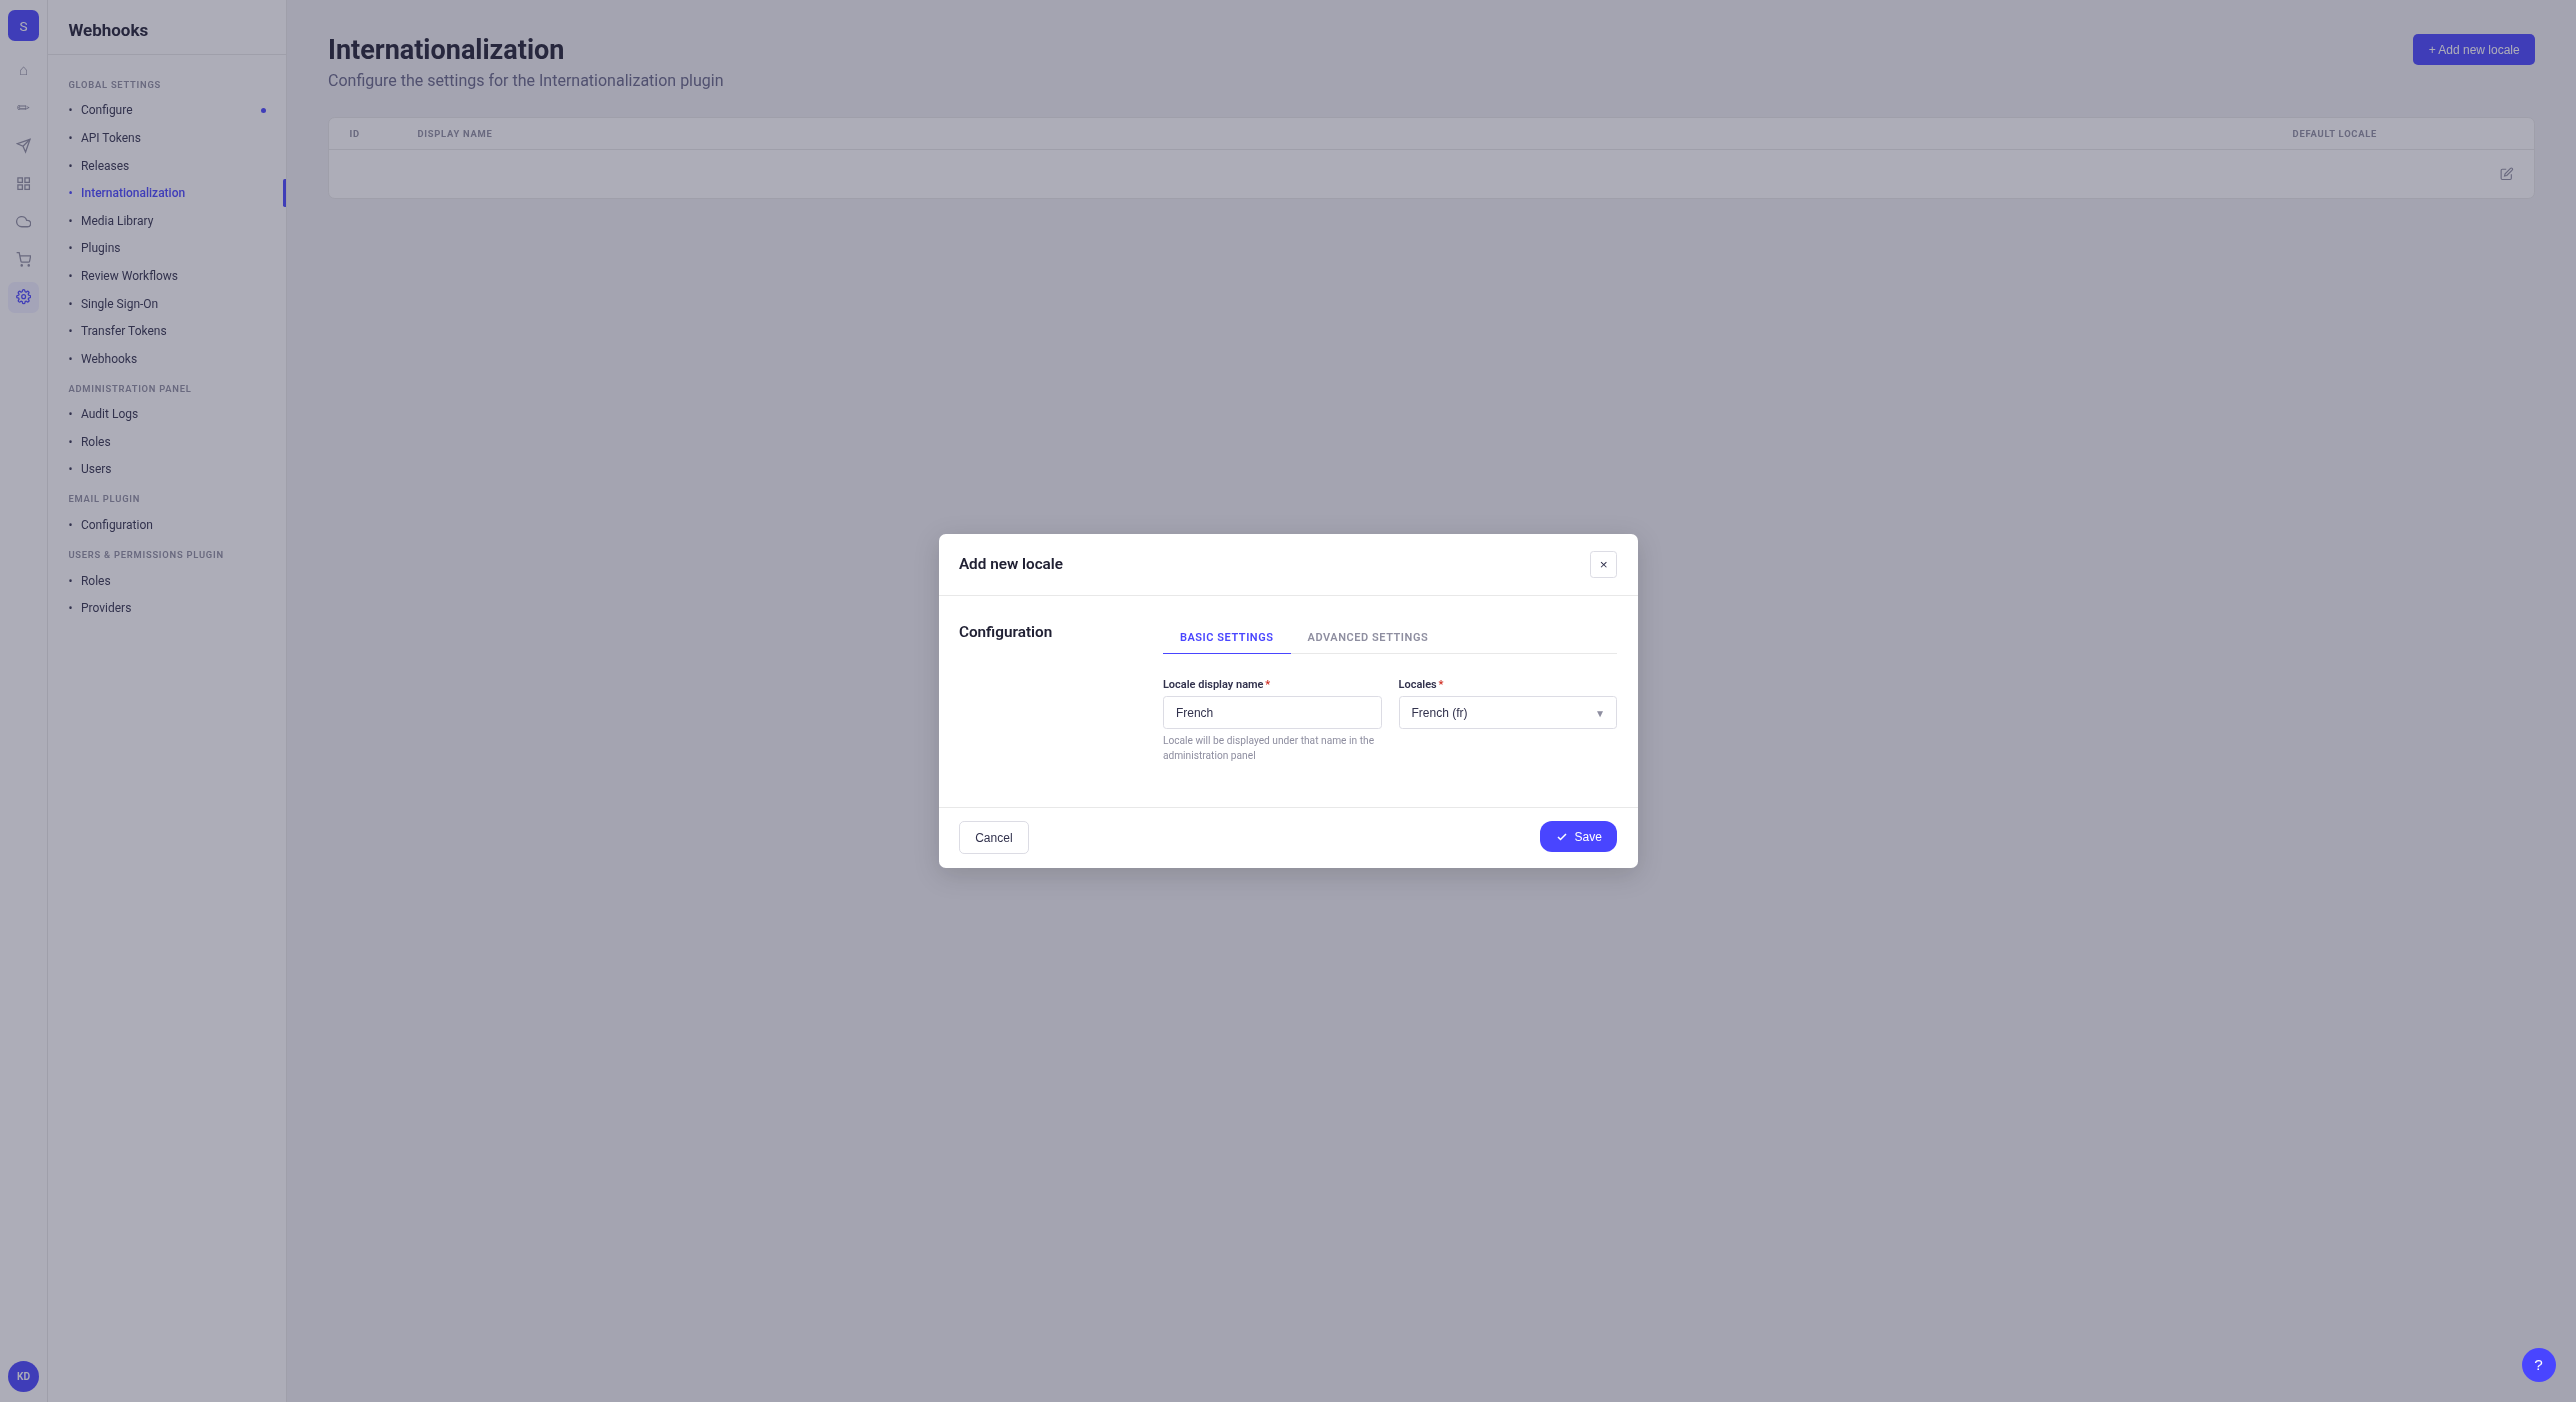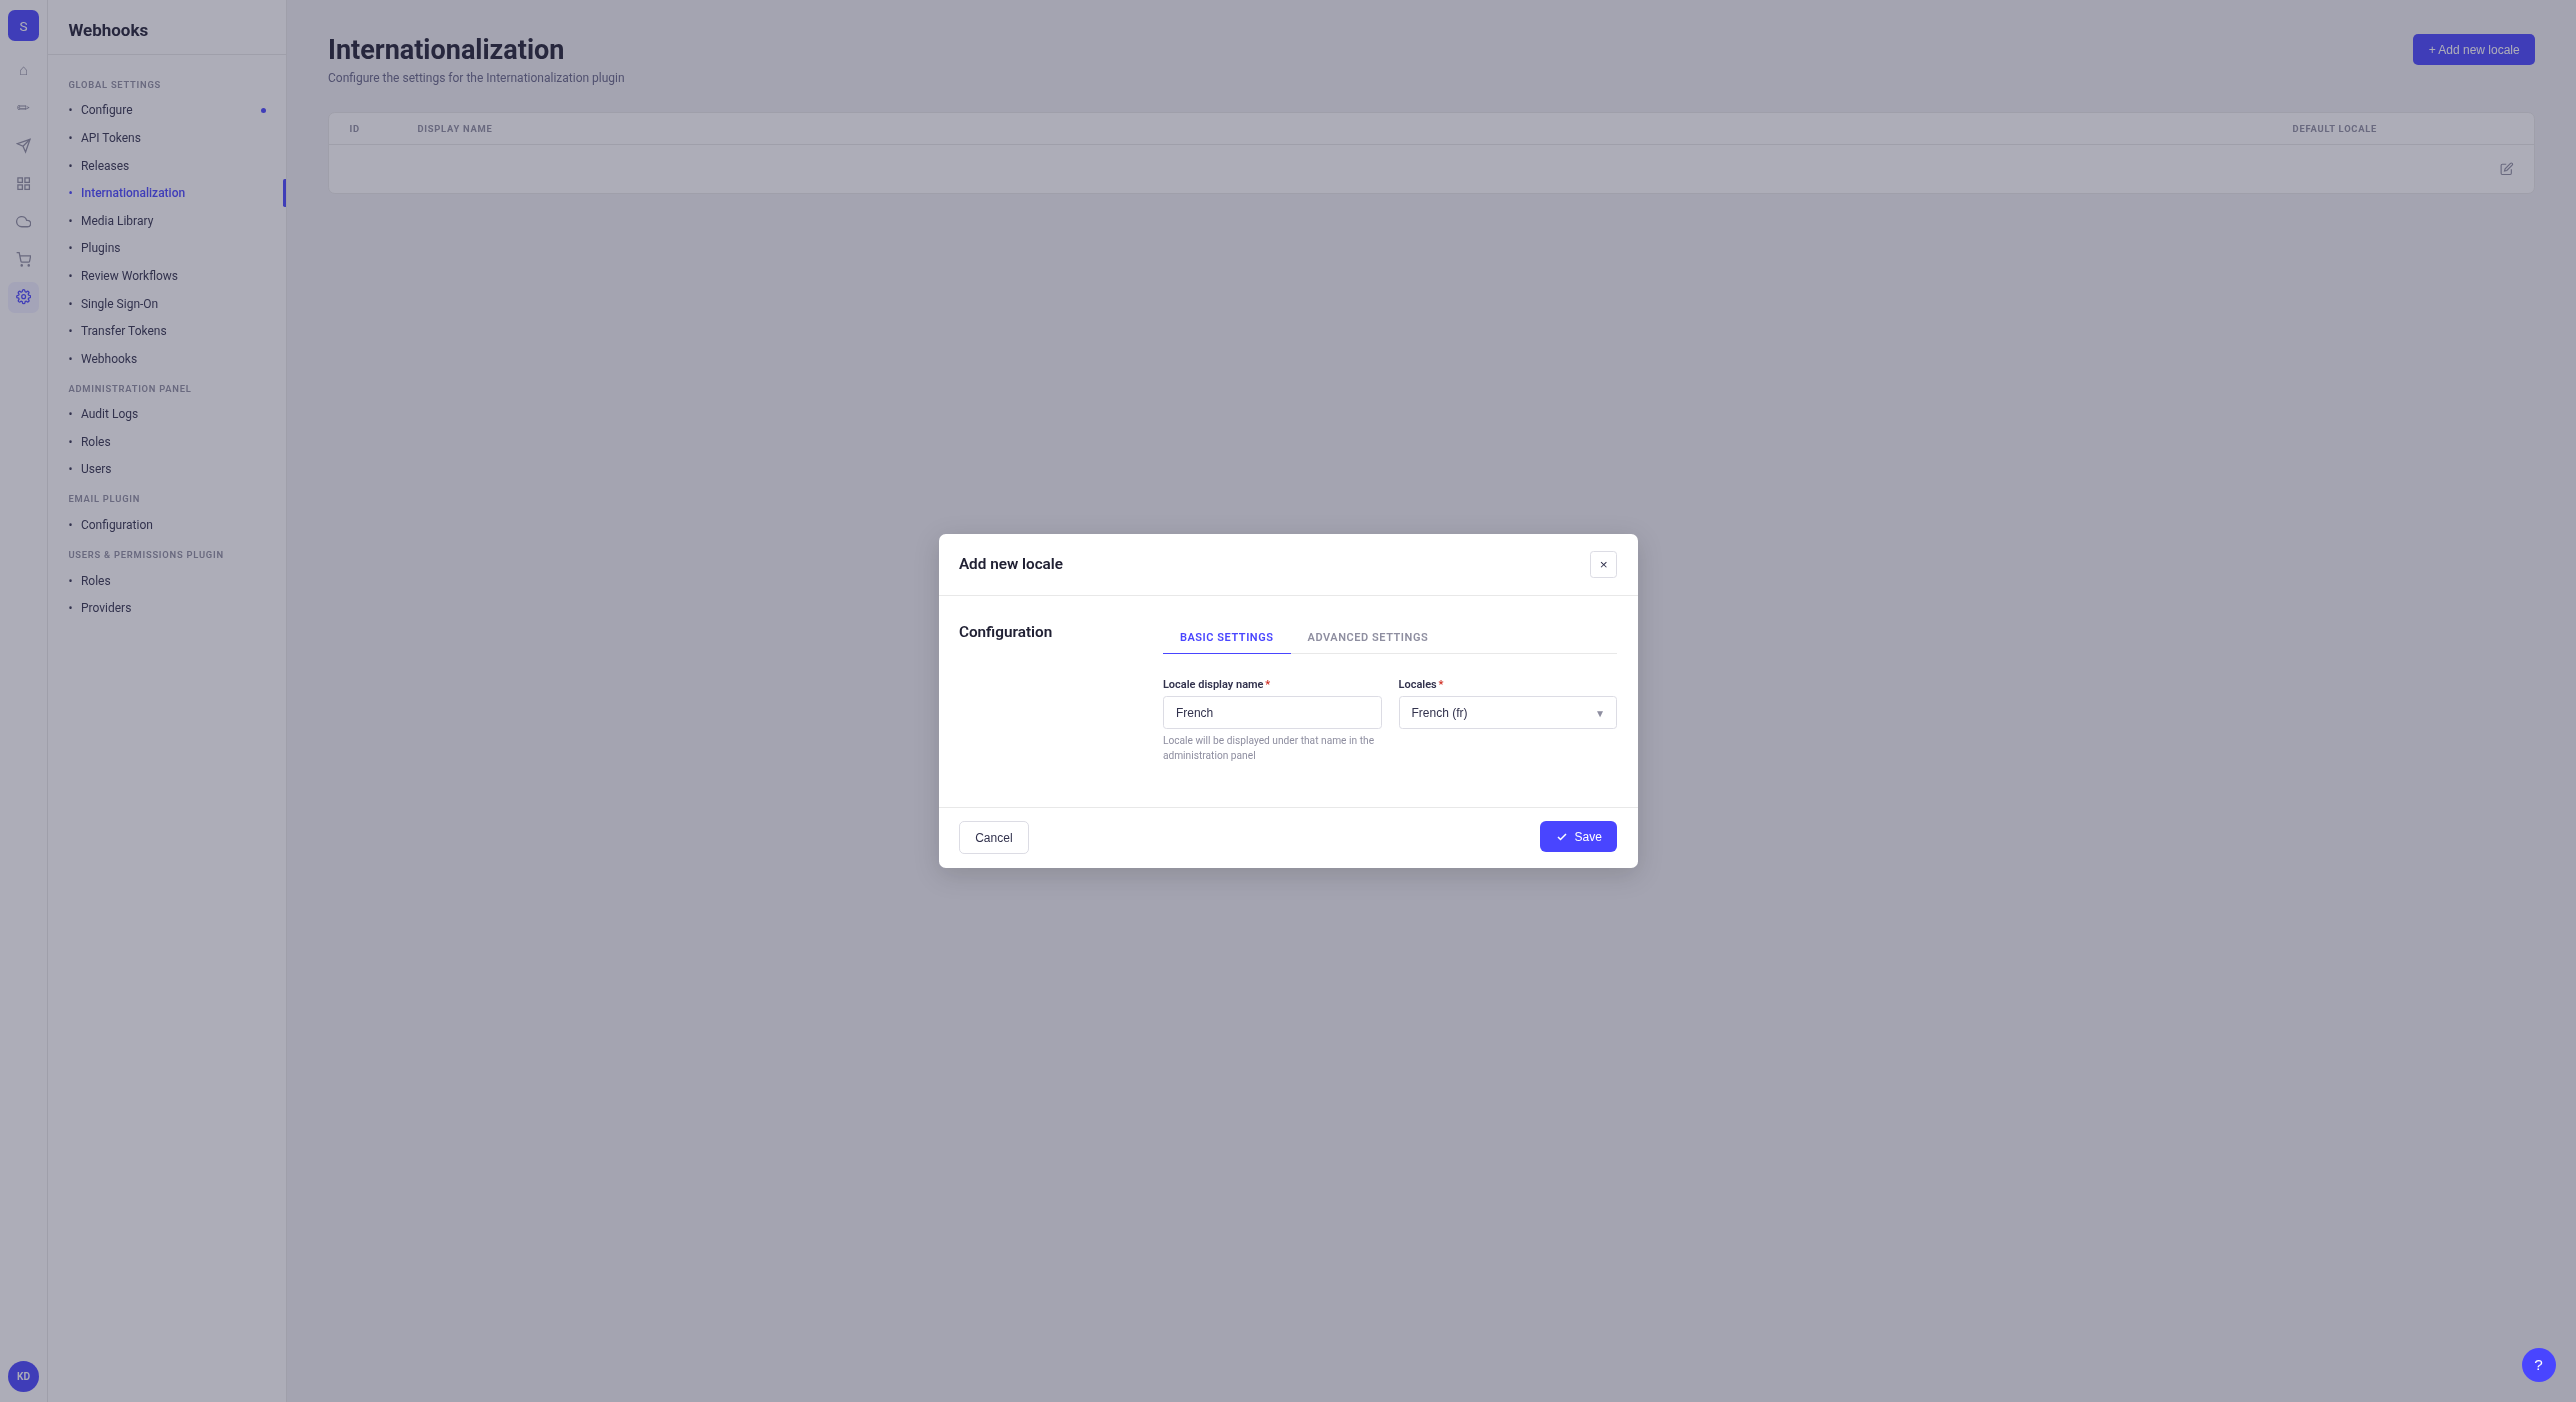--- a/index.html
+++ b/index.html
@@ -144,21 +144,21 @@
       justify-content: space-between;
       margin-bottom: 27px;
     }
     .page-title {
       font-size: 27px;
       font-weight: 700;
       color: #212134;
       margin-bottom: 5.1px;
     }
     .page-subtitle {
-      font-size: 12px;
+      font-size: 16px;
       color: #666687;
     }
     .add-locale-btn {
       display: flex;
       align-items: center;
       gap: 6.8px;
       background: #4945ff;
       color: white;
       border: none;
       border-radius: 5.1px;
@@ -366,21 +366,21 @@
       font-size: 12px;
       font-weight: 500;
       cursor: pointer;
     }
     .save-btn {
       display: flex;
       align-items: center;
       gap: 6.8px;
       padding: 8.5px 15.3px;
       border: none;
-      border-radius: 6px;
+      border-radius: 12px;
       background: #4945ff;
       color: white;
       font-size: 12px;
       font-weight: 500;
       cursor: pointer;
     }
 
     
     .help-btn {
       position: fixed;

